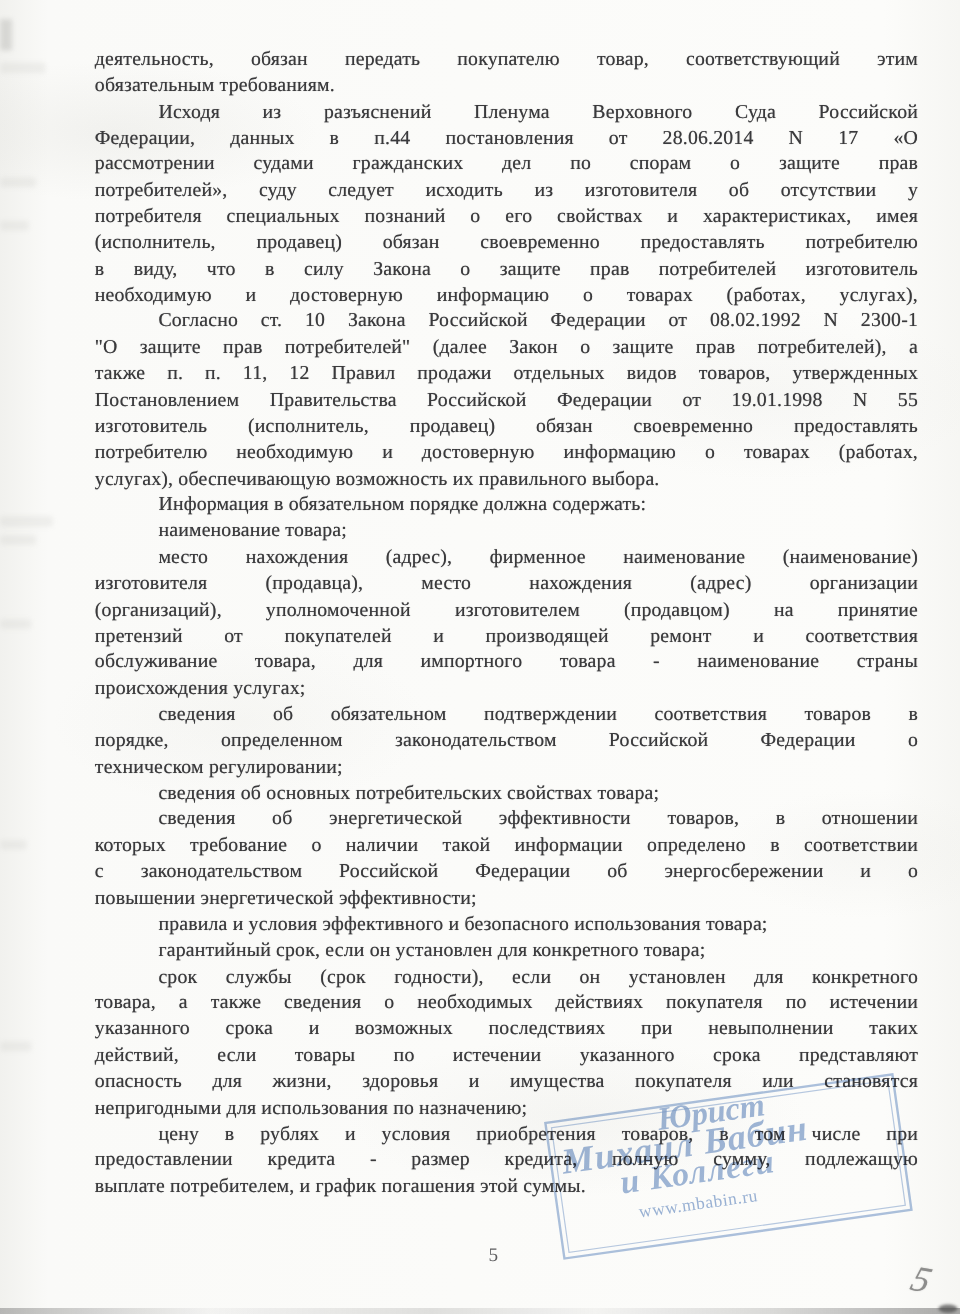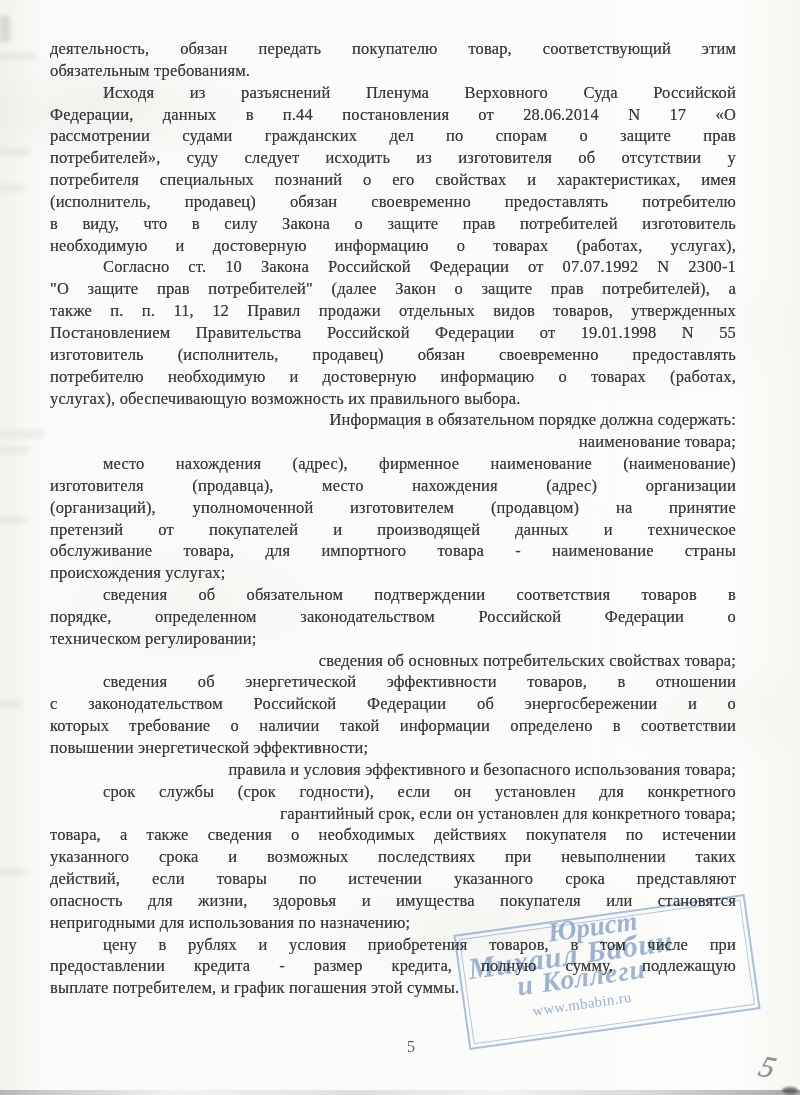--- a/index.html
+++ b/index.html
@@ -16,29 +16,29 @@
       radial-gradient(ellipse 260px 120px at 25% 55%, rgba(208,208,200,0.12), transparent 60%),
       radial-gradient(ellipse 320px 110px at 60% 85%, rgba(205,205,198,0.14), transparent 60%),
       radial-gradient(ellipse 200px 90px at 90% 65%, rgba(210,210,203,0.12), transparent 60%),
       linear-gradient(90deg, #f1f1ee 0%, #fafaf8 5%, #fcfcfa 92%, #f6f6f3 100%),
       #fbfbf9;
   }
   
   .bleed{position:absolute;background:#b9b9b4;opacity:.18;filter:blur(2px);border-radius:2px;}
   
   .doc{
-    position:absolute;left:50px;top:38px;width:686px;
+    position:absolute;left:79px;top:38px;width:686px;
     font-size:16.5px;color:#3a3a3c;
     letter-spacing:.15px;
     text-shadow:0 0 .6px rgba(70,70,72,.75);
     z-index:2;
   }
   .ln{line-height:21.85px;white-space:normal;}
   .ln.j{text-align:justify;text-align-last:justify;}
-  .ln.i{padding-left:53px;text-align:right;}
+  .ln.i{padding-left:53px;}
   
   .stamp{
     position:absolute;left:460px;top:914px;width:290px;height:112px;
     transform:rotate(-8deg);transform-origin:center;
     border:2px solid rgba(146,173,214,.75);
     z-index:3;mix-blend-mode:multiply;
   }
   .stamp-inner{position:absolute;inset:3px;border:1px solid rgba(146,173,214,.65);}
   .stamp .st{
     position:absolute;font-style:italic;font-weight:bold;
@@ -98,46 +98,46 @@
     <div class="ln j">деятельность, обязан передать покупателю товар, соответствующий этим</div>
     <div class="ln">обязательным требованиям.</div>
     <div class="ln i j">Исходя из разъяснений Пленума Верховного Суда Российской</div>
     <div class="ln j">Федерации, данных в п.44 постановления от 28.06.2014 N 17 «О</div>
     <div class="ln j">рассмотрении судами гражданских дел по спорам о защите прав</div>
     <div class="ln j">потребителей», суду следует исходить из изготовителя об отсутствии у</div>
     <div class="ln j">потребителя специальных познаний о его свойствах и характеристиках, имея</div>
     <div class="ln j">(исполнитель, продавец) обязан своевременно предоставлять потребителю</div>
     <div class="ln j">в виду, что в силу Закона о защите прав потребителей изготовитель</div>
     <div class="ln j">необходимую и достоверную информацию о товарах (работах, услугах),</div>
-    <div class="ln i j">Согласно ст. 10 Закона Российской Федерации от 07.07.1992 N 2300-1</div>
+    <div class="ln i j">Согласно ст. 10 Закона Российской Федерации от 08.02.1992 N 2300-1</div>
     <div class="ln j">"О защите прав потребителей" (далее Закон о защите прав потребителей), а</div>
     <div class="ln j">также п. п. 11, 12 Правил продажи отдельных видов товаров, утвержденных</div>
     <div class="ln j">Постановлением Правительства Российской Федерации от 19.01.1998 N 55</div>
     <div class="ln j">изготовитель (исполнитель, продавец) обязан своевременно предоставлять</div>
     <div class="ln j">потребителю необходимую и достоверную информацию о товарах (работах,</div>
     <div class="ln">услугах), обеспечивающую возможность их правильного выбора.</div>
     <div class="ln i">Информация в обязательном порядке должна содержать:</div>
     <div class="ln i">наименование товара;</div>
     <div class="ln i j">место нахождения (адрес), фирменное наименование (наименование)</div>
     <div class="ln j">изготовителя (продавца), место нахождения (адрес) организации</div>
     <div class="ln j">(организаций), уполномоченной изготовителем (продавцом) на принятие</div>
-    <div class="ln j">претензий от покупателей и производящей данных и техническое</div>
+    <div class="ln j">претензий от покупателей и производящей ремонт и соответствия</div>
     <div class="ln j">обслуживание товара, для импортного товара - наименование страны</div>
     <div class="ln">происхождения услугах;</div>
     <div class="ln i j">сведения об обязательном подтверждении соответствия товаров в</div>
     <div class="ln j">порядке, определенном законодательством Российской Федерации о</div>
     <div class="ln">техническом регулировании;</div>
     <div class="ln i">сведения об основных потребительских свойствах товара;</div>
     <div class="ln i j">сведения об энергетической эффективности товаров, в отношении</div>
+    <div class="ln j">которых требование о наличии такой информации определено в соответствии</div>
     <div class="ln j">с законодательством Российской Федерации об энергосбережении и о</div>
-    <div class="ln j">которых требование о наличии такой информации определено в соответствии</div>
     <div class="ln">повышении энергетической эффективности;</div>
     <div class="ln i">правила и условия эффективного и безопасного использования товара;</div>
+    <div class="ln i">гарантийный срок, если он установлен для конкретного товара;</div>
     <div class="ln i j">срок службы (срок годности), если он установлен для конкретного</div>
-    <div class="ln i">гарантийный срок, если он установлен для конкретного товара;</div>
     <div class="ln j">товара, а также сведения о необходимых действиях покупателя по истечении</div>
     <div class="ln j">указанного срока и возможных последствиях при невыполнении таких</div>
     <div class="ln j">действий, если товары по истечении указанного срока представляют</div>
     <div class="ln j">опасность для жизни, здоровья и имущества покупателя или становятся</div>
     <div class="ln">непригодными для использования по назначению;</div>
     <div class="ln i j">цену в рублях и условия приобретения товаров, в том числе при</div>
     <div class="ln j">предоставлении кредита - размер кредита, полную сумму, подлежащую</div>
     <div class="ln">выплате потребителем, и график погашения этой суммы.</div>
   </div>
 

